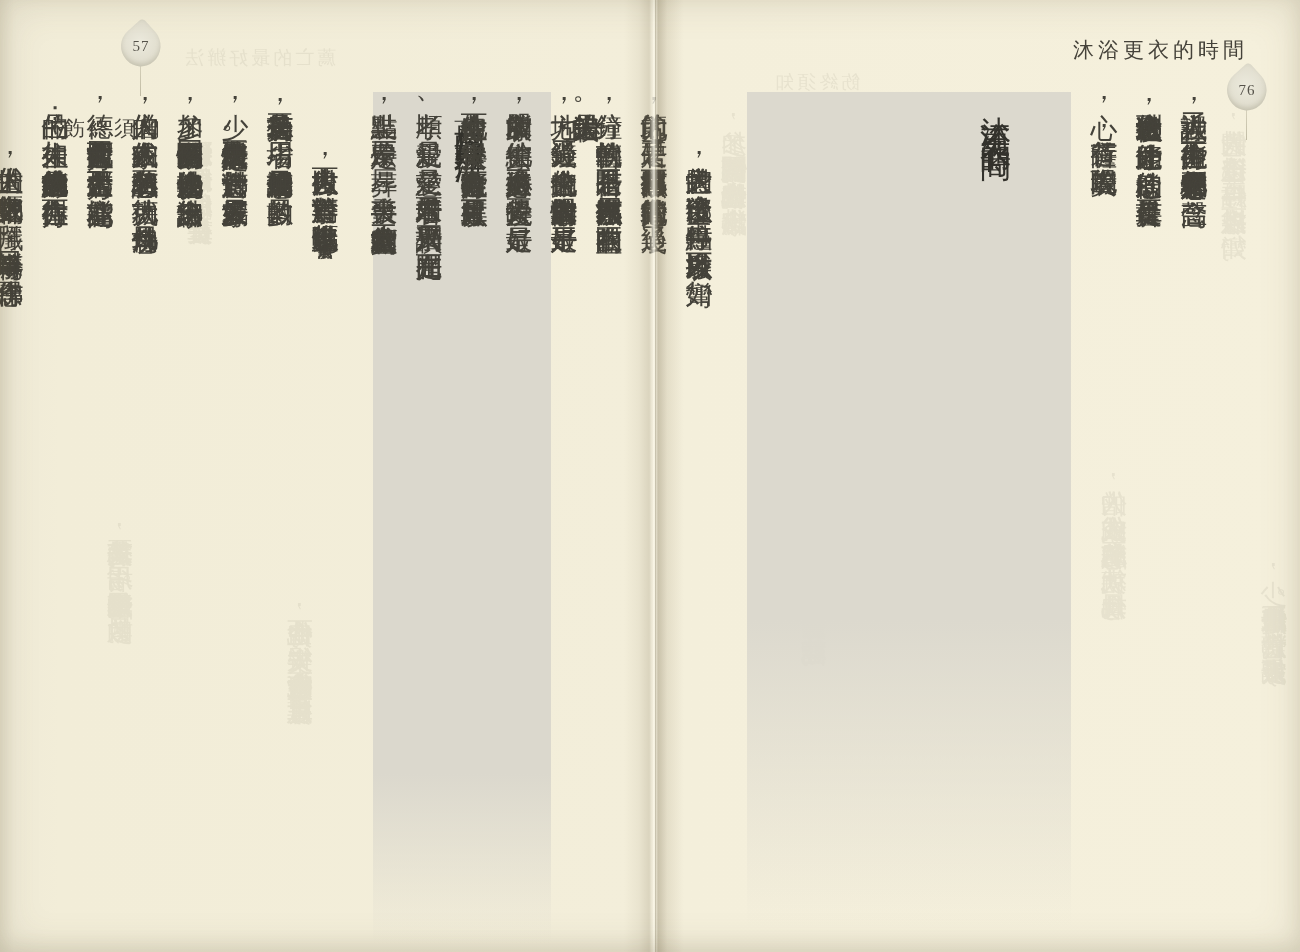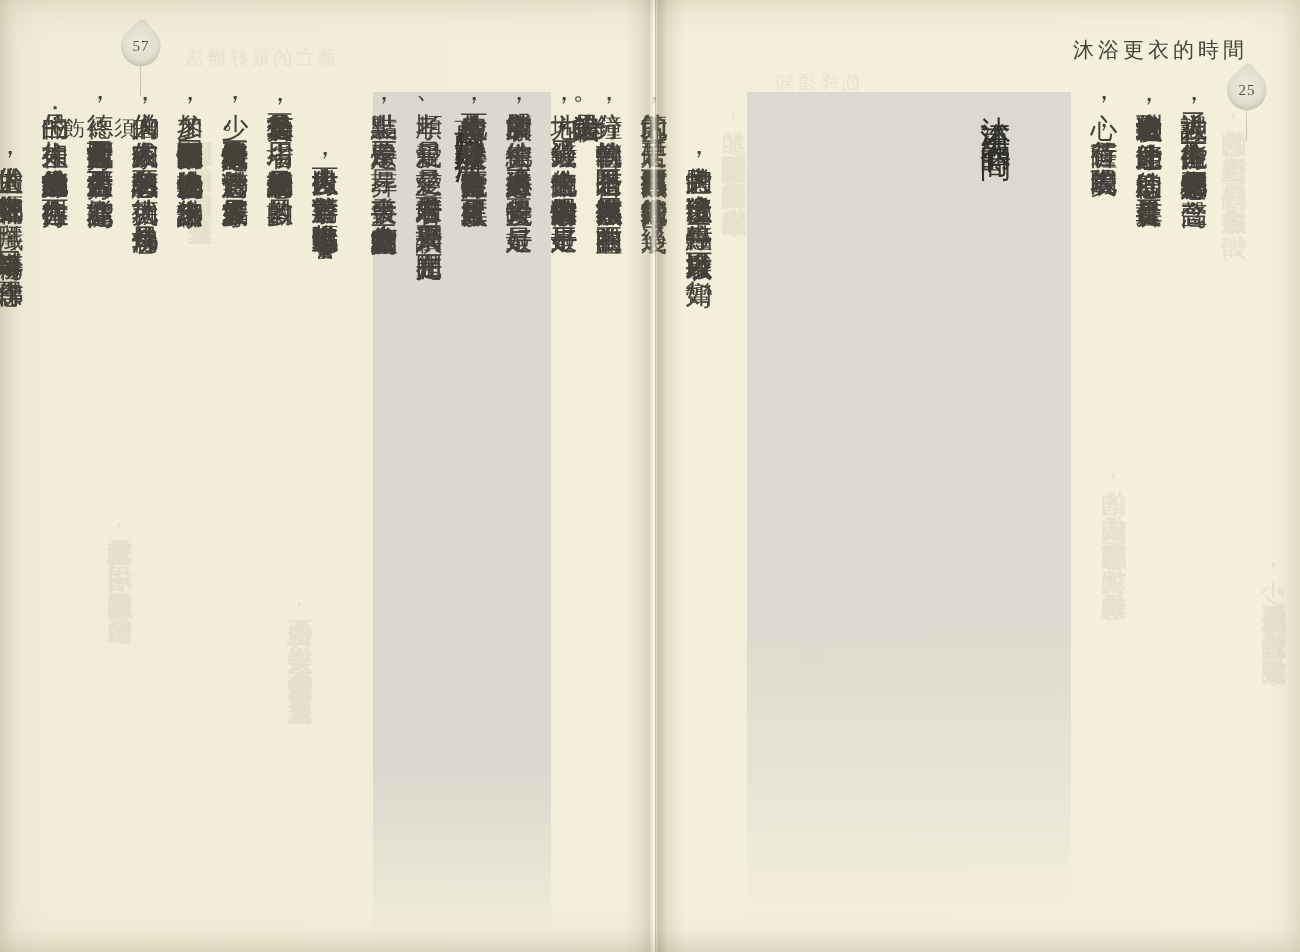--- a/index.html
+++ b/index.html
@@ -132,21 +132,21 @@
     <div class="bleed" style="left:280px;top:140px;height:760px;">常，這些都是不懂佛理的人，《觀經》上說：「念一句阿彌陀佛，能消</div>
     <div class="bleed" style="left:440px;top:470px;height:420px;">的僧人，或在家的俗人，若有懇切至誠的心，功德就大。凡每日念佛功</div>
     <div class="bleed" style="left:560px;top:110px;height:380px;">亡人的身體，全部冷透以後，再停二點鐘，才可以浴身換衣。如彎</div>
     <div class="bleed" style="left:600px;top:560px;height:340px;">少，要看自己經濟情況怎樣來決定。對於念佛薦亡，最好家屬人等多多</div>
 
     <div class="header hr">
       <span class="header-text">沐浴更衣的時間</span>
       <div class="leaf">
         <div class="leaf-stem"></div>
         <div class="leaf-shape"></div>
-        <span class="leaf-num">25</span>
+        <span class="leaf-num">76</span>
       </div>
     </div>
 
     <div class="textblock tb-right">
       <p class="col">誤了亡人神識，不能往生西方。我們大家每個人必定都要發心，高聲念</p>
       <p class="col">佛念到亡人全身冷透以後，才能停止助念，這樣的助念，是眞正發菩提</p>
       <p class="col">心，行菩薩道，實際的表現。</p>
       <h2 class="section-title st-right">沐浴更衣的時間</h2>
       <p class="col indent">亡人的身體，全部冷透以後，再停二點鐘，才可以浴身換衣。如彎</p>
       <p class="col">節的地方，若是硬了，可將熱水用舊布打濕，搭在彎節的地方，過了幾</p>

